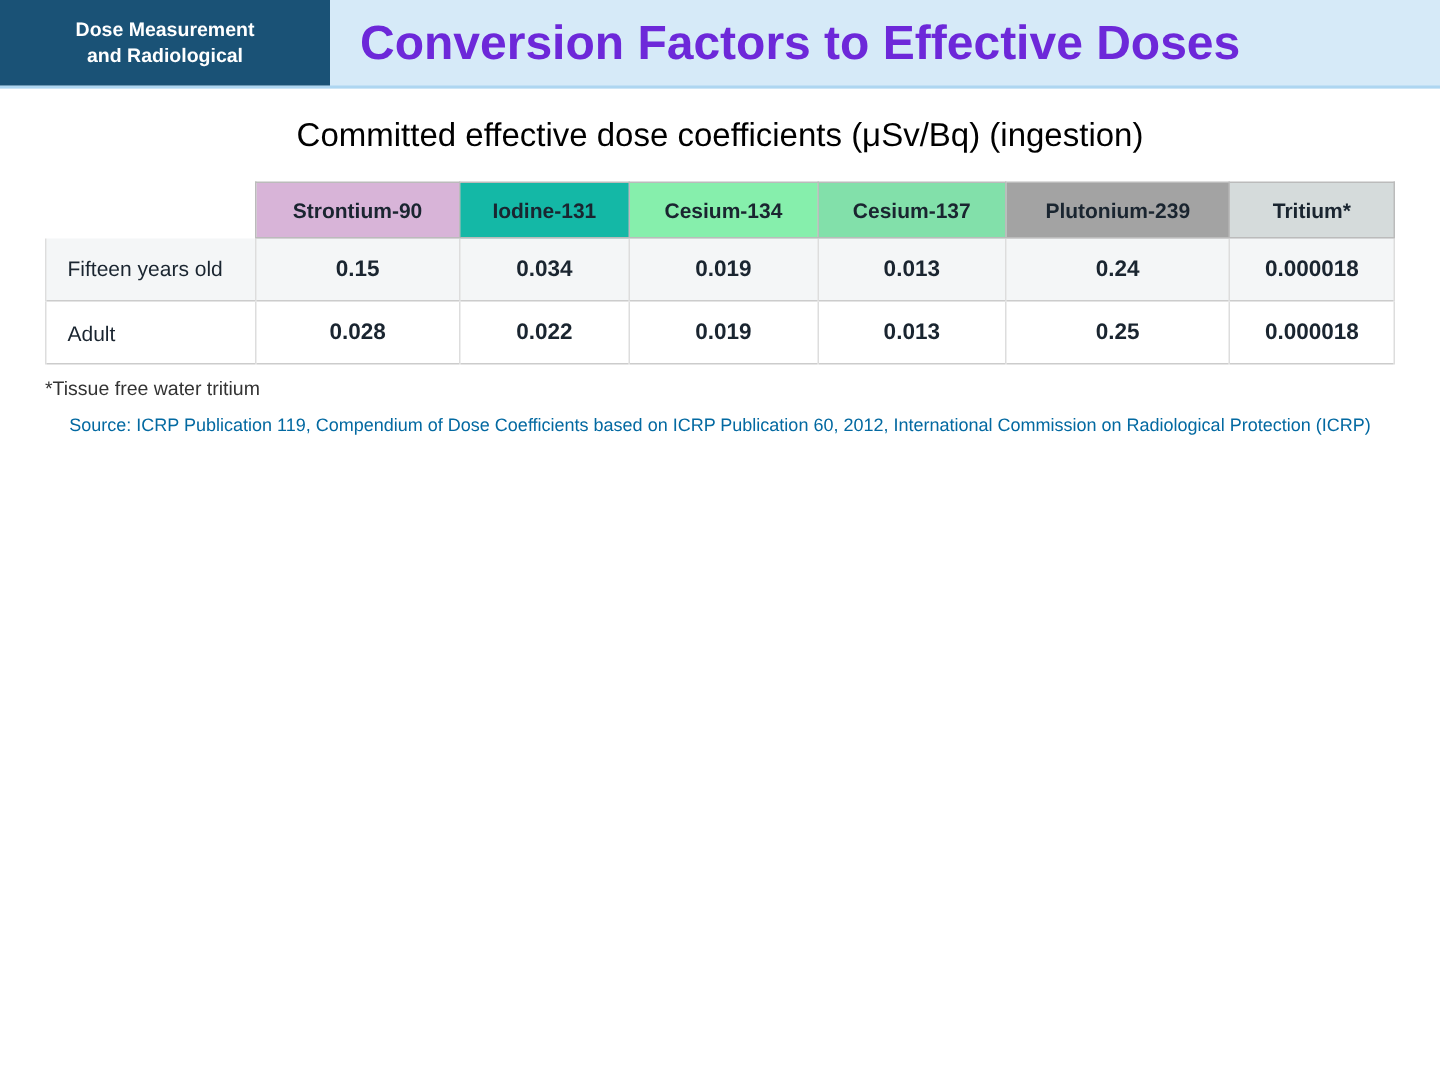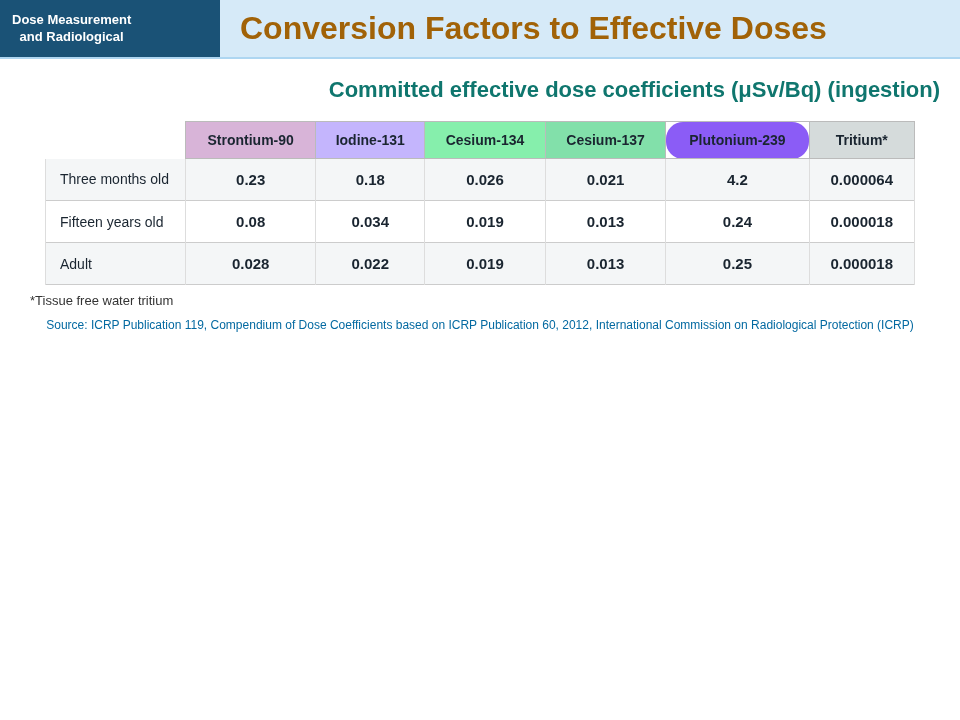--- a/index.html
+++ b/index.html
@@ -19,46 +19,46 @@
       border-bottom: 2px solid #aed6f1;
     }
     .header-badge {
       background: #1a5276;
       color: #fff;
       font-size: 13px;
       font-weight: bold;
       padding: 10px 12px;
       display: flex;
       align-items: center;
-      justify-content: flex-start;
+      justify-content: center;
       text-align: center;
       min-width: 220px;
       line-height: 1.3;
     }
     .header-title {
       font-size: 32px;
       font-weight: bold;
-      color: #a16207;
+      color: #6d28d9;
       padding: 10px 20px;
       display: flex;
       align-items: center;
     }
 
     
     .subtitle {
-      text-align: right;
+      text-align: center;
       font-size: 22px;
-      font-weight: bold;
-      color: #0f766e;
+      font-weight: normal;
+      color: #000000;
       padding: 18px 20px 10px;
     }
 
     
     .table-wrap {
-      padding: 0 45px;
+      padding: 0 30px;
       margin-top: 8px;
     }
 
     table {
       width: 100%;
       border-collapse: collapse;
       font-size: 15px;
     }
 
     
@@ -68,24 +68,24 @@
       font-weight: bold;
       text-align: center;
       color: #1a2530;
       border: 1px solid #bbb;
     }
     .col-header-row th.empty {
       background: #fff;
       border: none;
     }
     .col-sr { background: #d8b4d8; }   
-    .col-i  { background: #c4b5fd; }   
+    .col-i  { background: #14b8a6; }   
     .col-cs134 { background: #86efac; } 
     .col-cs137 { background: #82e0aa; } 
-    .col-pu { background: #8b5cf6; border-radius: 17px; }   
+    .col-pu { background: #a3a3a3; }   
     .col-tr { background: #d5dbdb; }   
 
     
     tbody tr {
       border-bottom: 1px solid #ccc;
     }
     tbody tr:nth-child(odd) {
       background: #f4f6f7;
     }
     tbody tr:nth-child(even) {
@@ -148,32 +148,23 @@
         <th class="empty"></th>
         <th class="col-sr">Strontium-90</th>
         <th class="col-i">Iodine-131</th>
         <th class="col-cs134">Cesium-134</th>
         <th class="col-cs137">Cesium-137</th>
         <th class="col-pu">Plutonium-239</th>
         <th class="col-tr">Tritium*</th>
       </tr>
     </thead>
     <tbody id="table-body">
-    <tr>
-          <td>Three months old</td>
-          <td>0.23</td>
-          <td>0.18</td>
-          <td>0.026</td>
-          <td>0.021</td>
-          <td>4.2</td>
-          <td>0.000064</td>
-        </tr>
         <tr>
           <td>Fifteen years old</td>
-          <td>0.08</td>
+          <td>0.15</td>
           <td>0.034</td>
           <td>0.019</td>
           <td>0.013</td>
           <td>0.24</td>
           <td>0.000018</td>
         </tr>
         <tr>
           <td>Adult</td>
           <td>0.028</td>
           <td>0.022</td>

